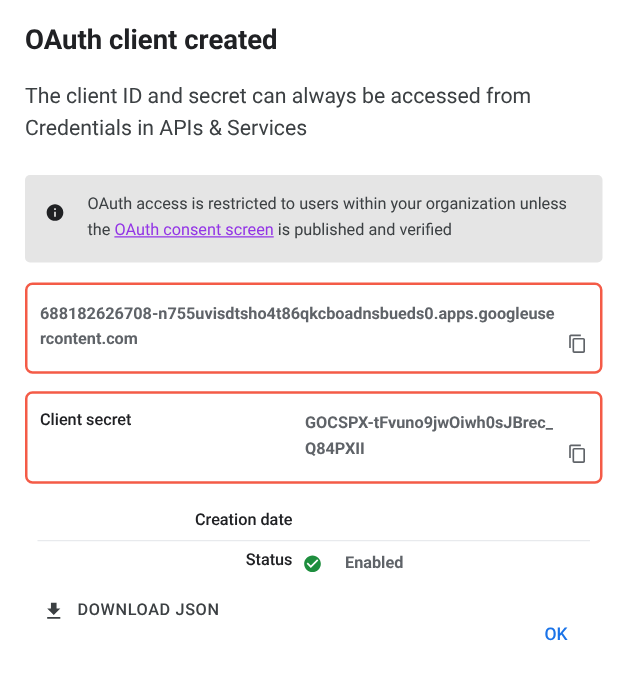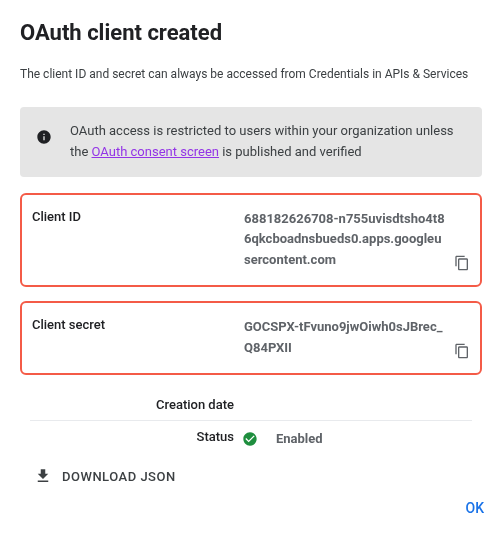--- a/index.html
+++ b/index.html
@@ -17,21 +17,21 @@
       font-size: 14px;
       position: relative;
     }
     h1 {
       font-size: 22px;
       font-weight: 700;
       margin-bottom: 20px;
       color: #202124;
     }
     .subtitle {
-      font-size: 12px;
+      font-size: 17px;
       color: #3c4043;
       margin-bottom: 24px;
       line-height: 1.5;
     }
     .info-box {
       background: #e5e5e5;
       border-radius: 4px;
       padding: 14px 16px;
       display: flex;
       align-items: flex-start;
@@ -113,21 +113,21 @@
       padding: 10px 14px;
       font-size: 13px;
       font-weight: 500;
       letter-spacing: 0.5px;
       color: #3c4043;
       cursor: pointer;
     }
     .ok-btn {
       position: absolute;
       bottom: 18px;
-      right: 8px;
+      right: 38px;
       color: #1a73e8;
       font-size: 14px;
       font-weight: 500;
       cursor: pointer;
       padding: 6px 10px;
     }
     svg { display: block; }
   </style>
 </head>
 <body>
@@ -142,21 +142,20 @@
         <path d="M12 2C6.48 2 2 6.48 2 12s4.48 10 10 10 10-4.48 10-10S17.52 2 12 2zm1 15h-2v-6h2v6zm0-8h-2V7h2v2z"></path>
       </svg>
   </span>
   <span class="text">
     <span>OAuth access is restricted to users within your organization unless the </span><a href="#">OAuth consent screen</a><span> is published and verified</span>
   </span>
 </div>
 
 <div class="highlight-box">
   <div class="row">
-    <div class="label">Client ID</div>
     <div class="value">
       <span>688182626708-n755uvisdtsho4t86qkcboadnsbueds0.apps.googleusercontent.com</span>
       <span class="copy-icon">
         <svg width="16" height="16" viewBox="0 0 24 24" fill="#5f6368">
             <path d="M16 1H4c-1.1 0-2 .9-2 2v14h2V3h12V1zm3 4H8c-1.1 0-2 .9-2 2v14c0 1.1.9 2 2 2h11c1.1 0 2-.9 2-2V7c0-1.1-.9-2-2-2zm0 16H8V7h11v14z"></path>
           </svg>
       </span>
     </div>
   </div>
 </div>

